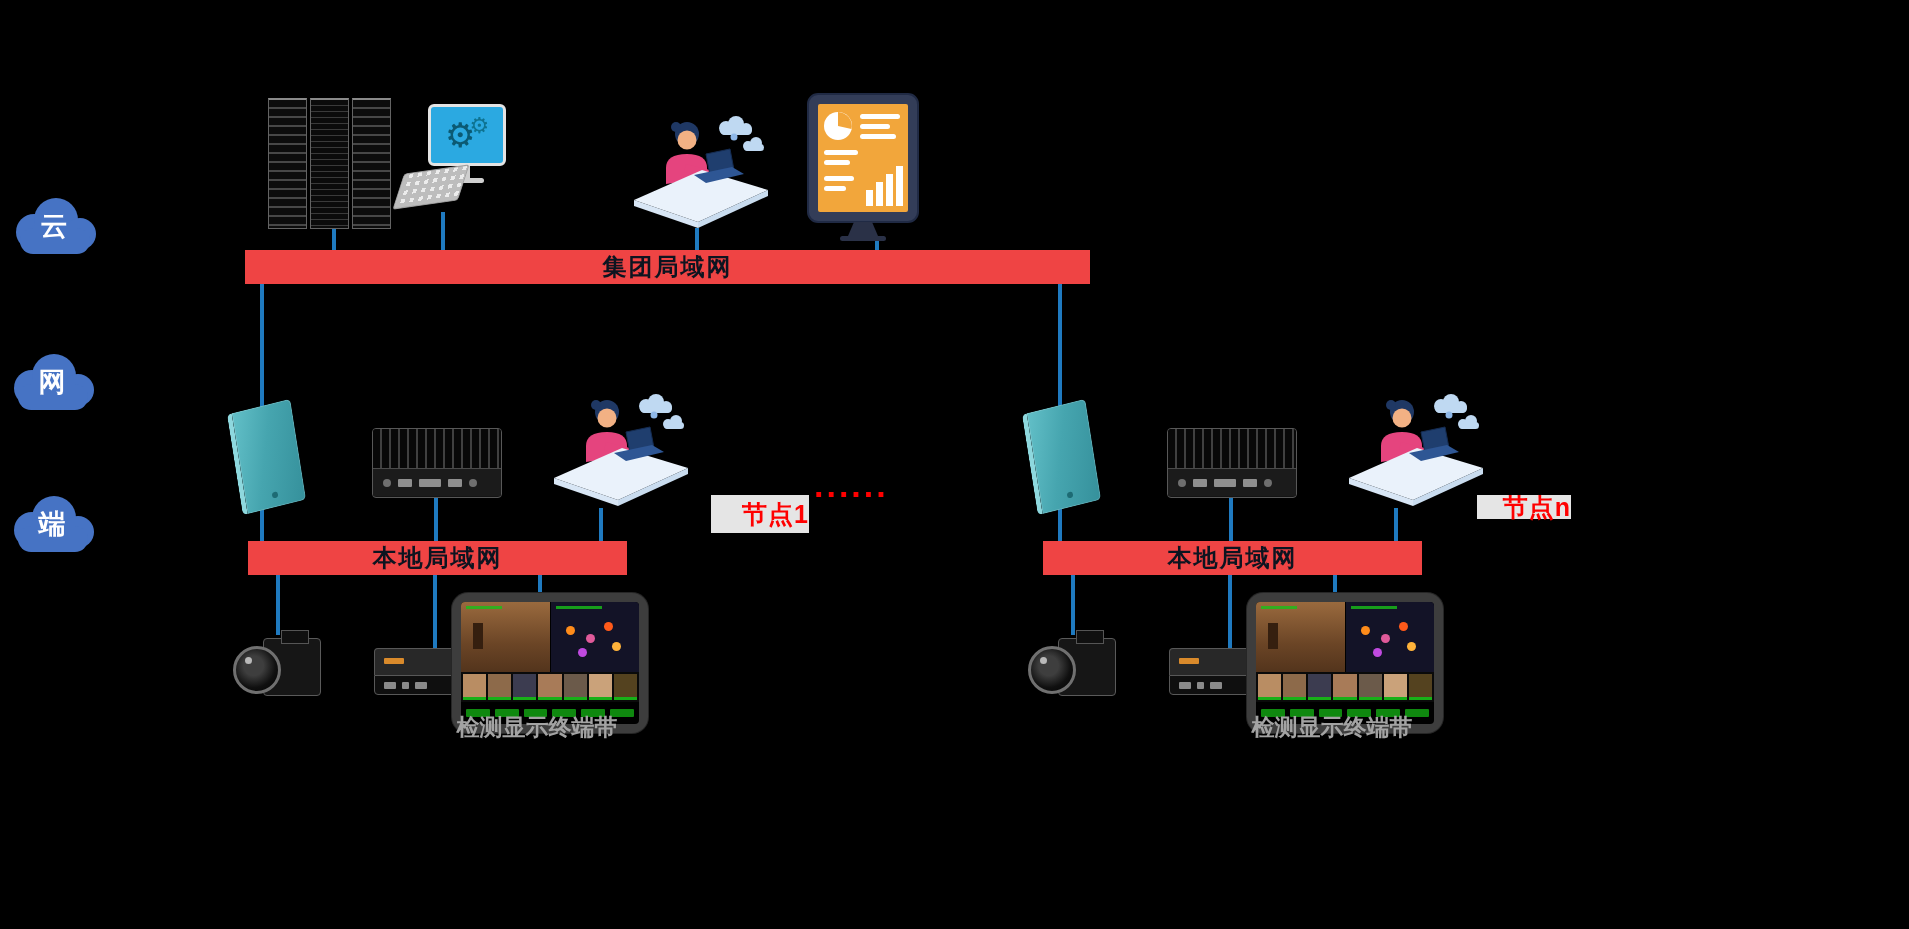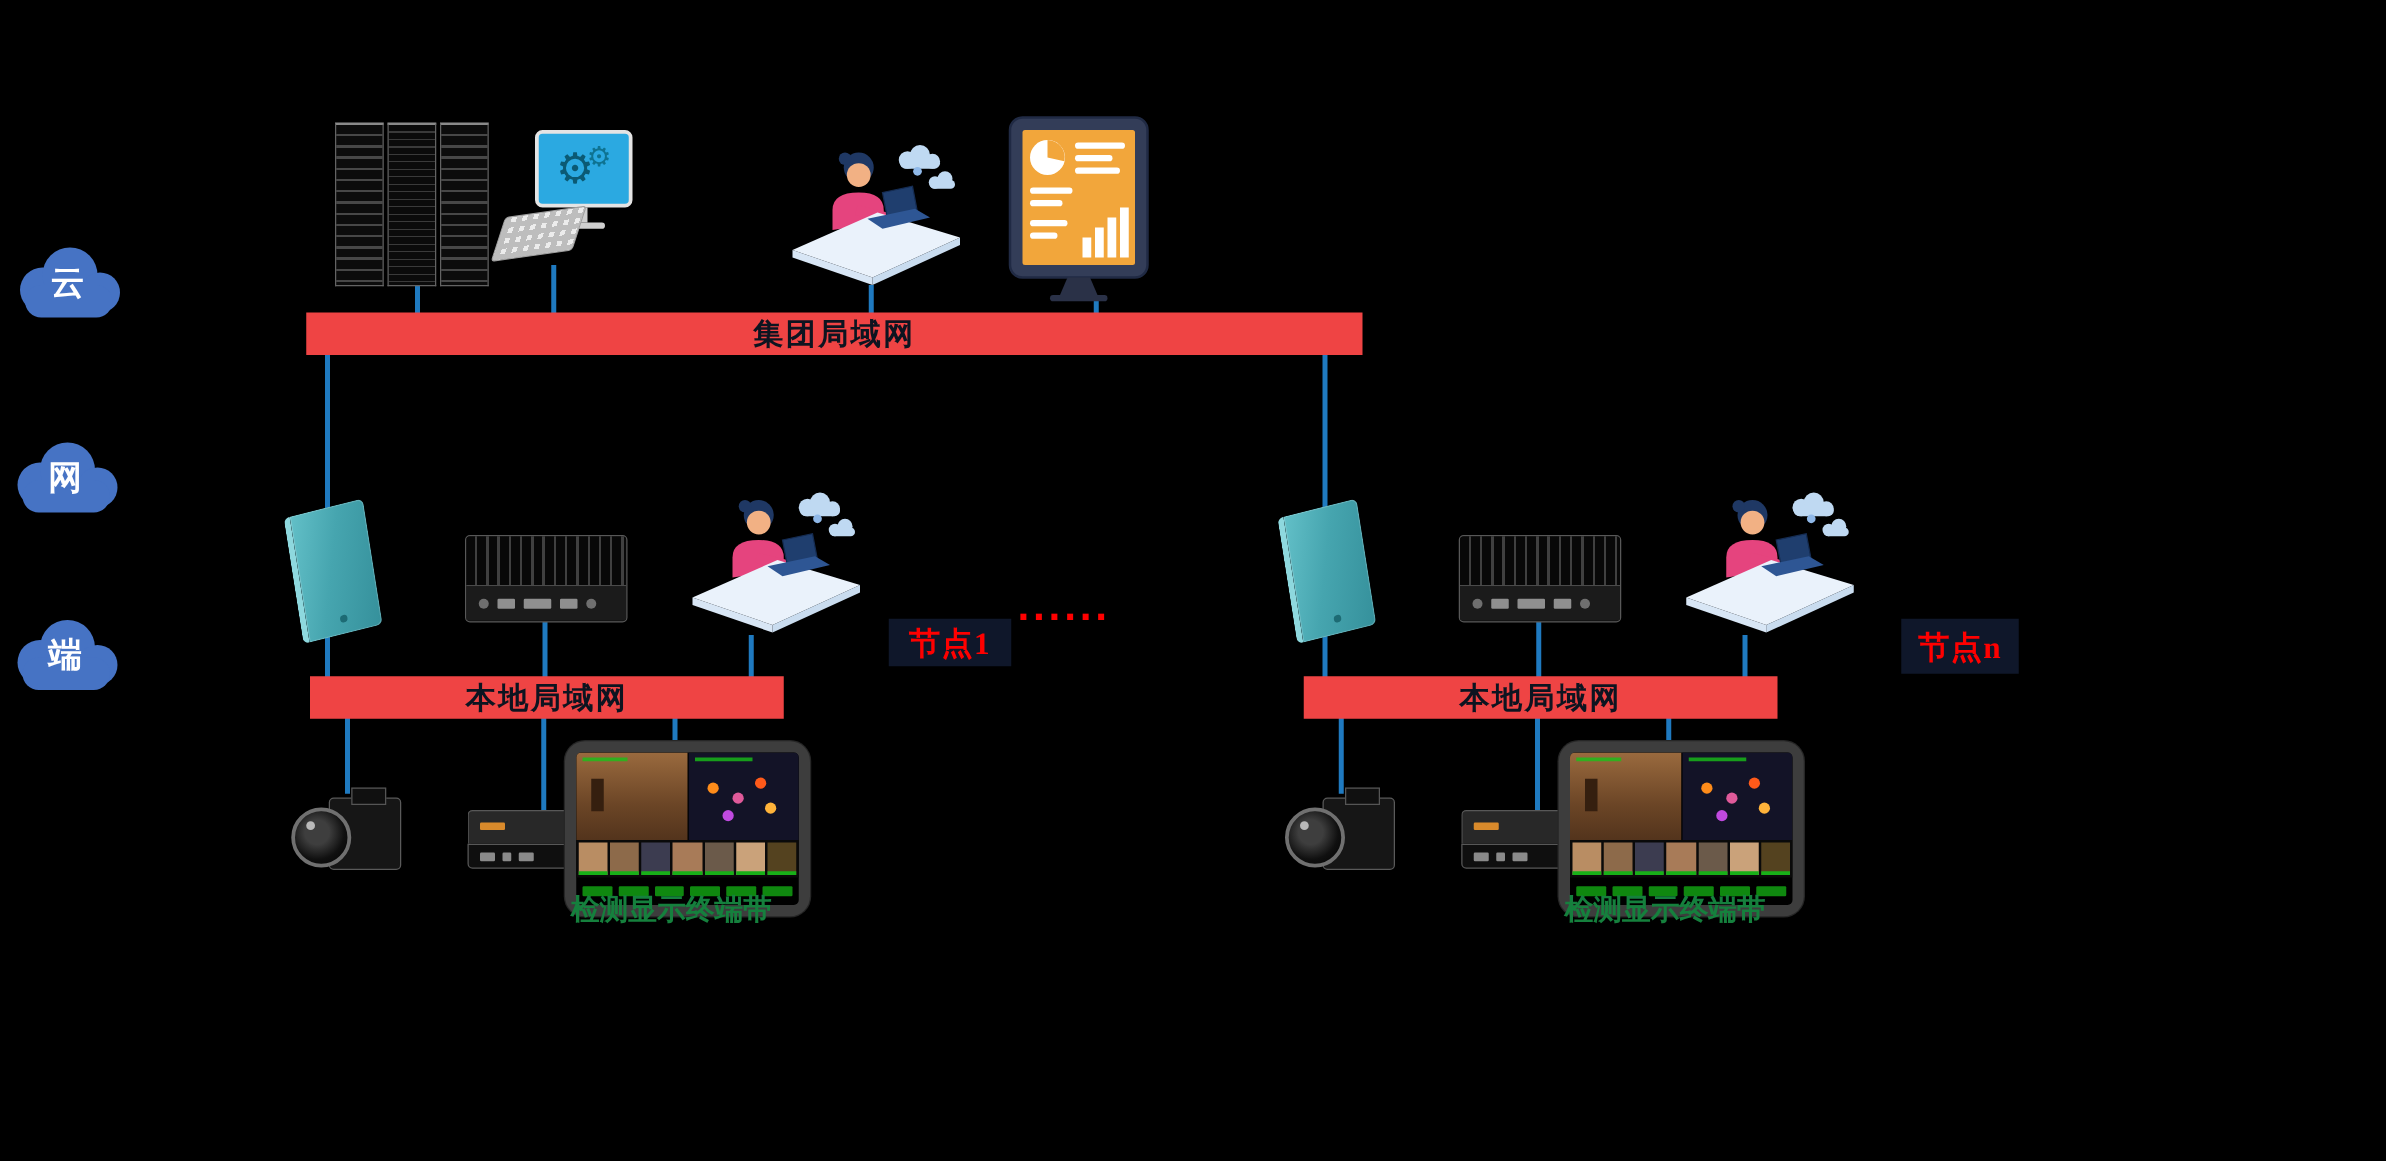--- a/index.html
+++ b/index.html
@@ -92,22 +92,22 @@
   .tab-mid{flex:0 0 25%;display:flex;gap:2px;padding:2px;background:#0a0a0a;box-sizing:border-box;}
   .tab-thumb{flex:1;border-bottom:3px solid #18b018;}
   .tab-thumb:nth-child(1){background:#b98d63;} .tab-thumb:nth-child(2){background:#8d6a4a;}
   .tab-thumb:nth-child(3){background:#3c3c50;} .tab-thumb:nth-child(4){background:#a87b58;}
   .tab-thumb:nth-child(5){background:#6b5a4a;} .tab-thumb:nth-child(6){background:#caa27a;}
   .tab-thumb:nth-child(7){background:#54421f;}
   .tab-bot{flex:1;display:flex;gap:5px;align-items:center;padding:0 5px;}
   .tab-temp{flex:1;height:8px;background:#12a012;opacity:.85;border-radius:1px;}
 
   
-  .caption{position:absolute;width:240px;text-align:center;color:#15803d;font-size:23px;font-weight:700;}
-  .badge{position:absolute;background:#0f172a;display:flex;align-items:center;justify-content:center;font-family:Liberation Serif, serif;}
+  .caption{position:absolute;width:240px;text-align:center;color:#a3a3a3;font-size:23px;font-weight:700;}
+  .badge{position:absolute;background:#e5e5e5;display:flex;align-items:center;justify-content:flex-end;}
   .badge span{color:#FF0000;font-size:25px;font-weight:700;letter-spacing:1px;}
   .dots{position:absolute;color:#FF0000;font-size:34px;font-weight:900;letter-spacing:3px;line-height:1;}
 </style>
 </head>
 <body>
 
 <div class="stage">
 
   <div class="vline" style="left:332px;top:224px;height:28px"></div>
   <div class="vline" style="left:441px;top:212px;height:40px"></div>
@@ -404,17 +404,17 @@
         <div class="tab-temp"></div>
         <div class="tab-temp"></div>
         <div class="tab-temp"></div>
         <div class="tab-temp"></div>
       </div>
     </div>
   </div>
 
   <div class="caption" style="left:1212px;top:712px">检测显示终端带</div>
 
-  <div class="badge" style="left:1521px;top:495px;width:94px;height:44px">
+  <div class="badge" style="left:1477px;top:495px;width:94px;height:24px">
     <span>节点n</span>
   </div>
 
 </div>
 
 </body></html>

